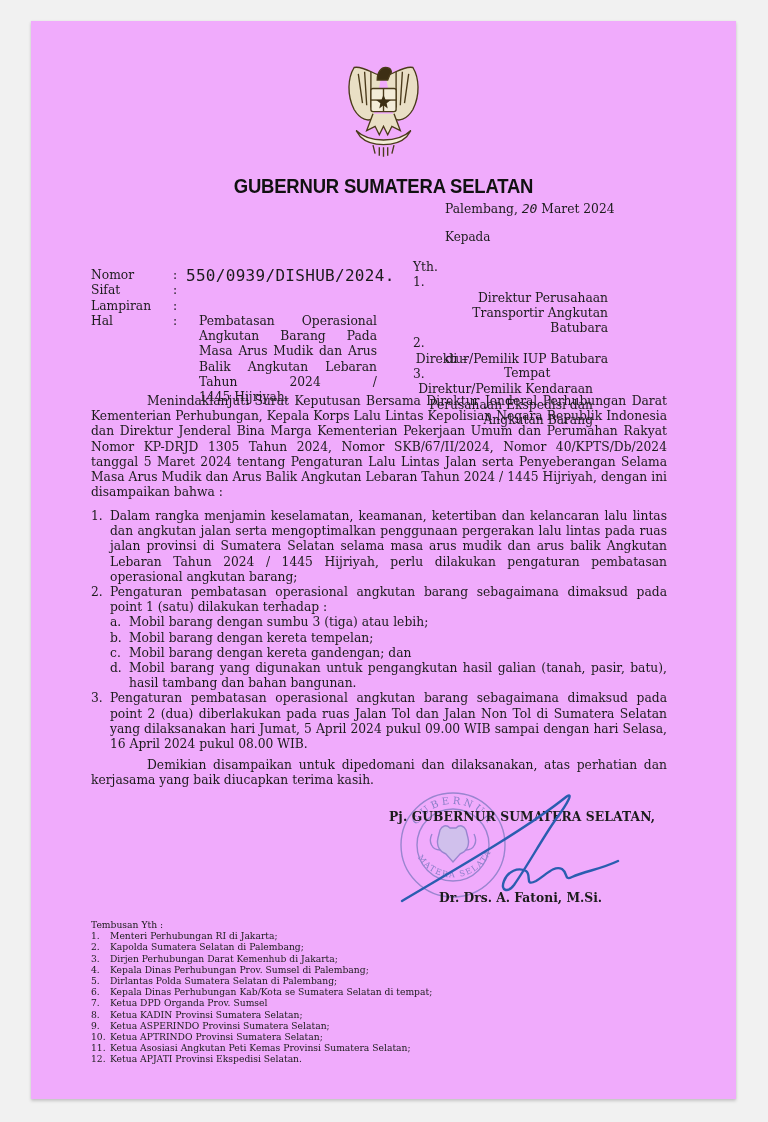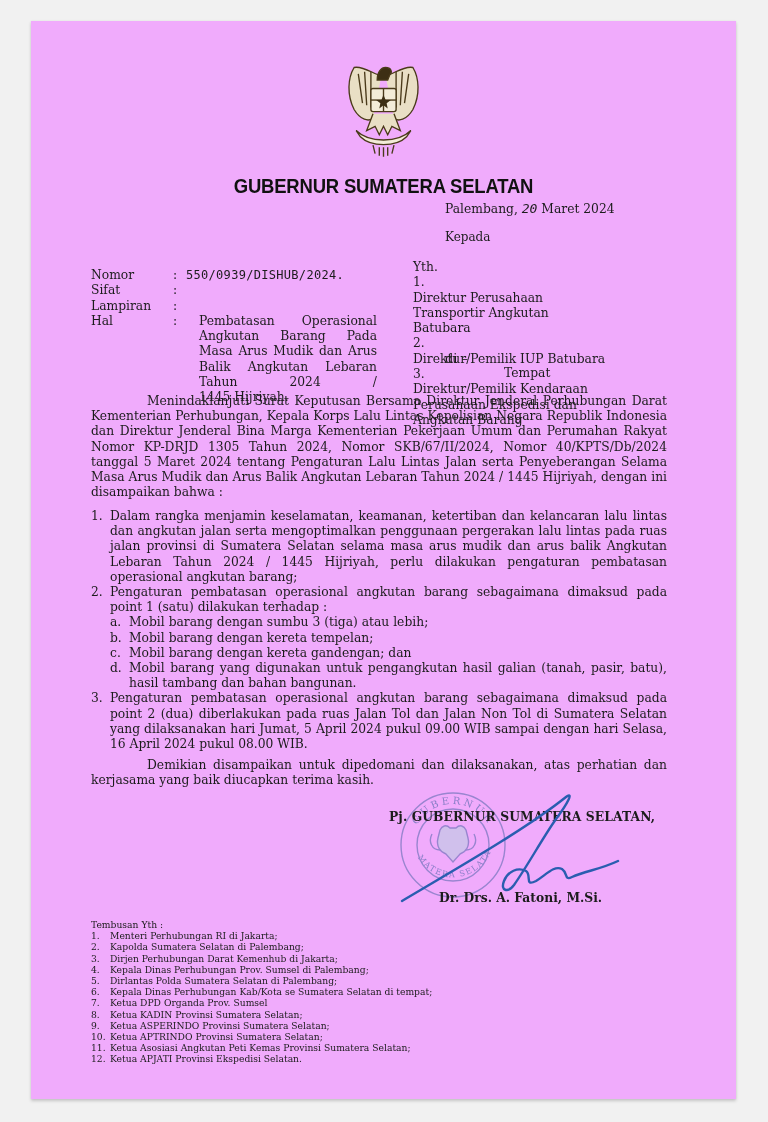--- a/index.html
+++ b/index.html
@@ -17,29 +17,29 @@
     left:0; width:705px; top:155px; text-align:center;
     font-family:"Liberation Sans", sans-serif; font-weight:bold; font-size:18.5px; letter-spacing:-0.2px; color:#111;
     transform:scaleY(1.05);
   }
   .place-date { left:414px; top:180px; font-size:12.3px; }
   .place-date .hand { font-family:"DejaVu Sans Mono", monospace; font-style:italic; font-size:13px; }
   .meta { left:60px; top:211px; font-size:12.3px; line-height:15.3px;margin-top:36px; }
   .meta .row { display:flex; }
   .meta .lbl { width:82px; }
   .meta .colon { width:13px; }
-  .meta .hand { font-family:"DejaVu Sans Mono", monospace; font-size:12px; letter-spacing:0.3px; }
+  .meta .hand { font-family:"DejaVu Sans Mono", monospace; font-size:16px; letter-spacing:0.3px; }
   .hal-text { width:178px; text-align:justify; text-align-last:justify; }
   .hal-text .last { text-align-last:left; display:block; }
   .kepada { left:414px; top:209px; font-size:12px; line-height:15.3px; }
   .yth { left:382px; top:239px; font-size:12.3px; line-height:15.3px; }
   .yth .row { display:flex;flex-direction:column; }
   .yth .pre { width:32px; }
   .yth .num { width:15px; }
-  .yth .txt { width:195px; }
+  .yth .txt { width:195px;text-align:right; }
   .di { left:414px; top:330px; font-size:13px; }
   .tempat { left:473px; top:345px; font-size:12.3px; }
   .body-text {
     left:60px; width:576px; font-size:12.3px; line-height:15.2px; text-align:justify;
   }
   .intro { top:373px; text-indent:56px; }
   .points { top:488px; }
   .point { display:flex; }
   .point .n { width:19px; flex-shrink:0; }
   .point .t { flex:1; text-align:justify; }

